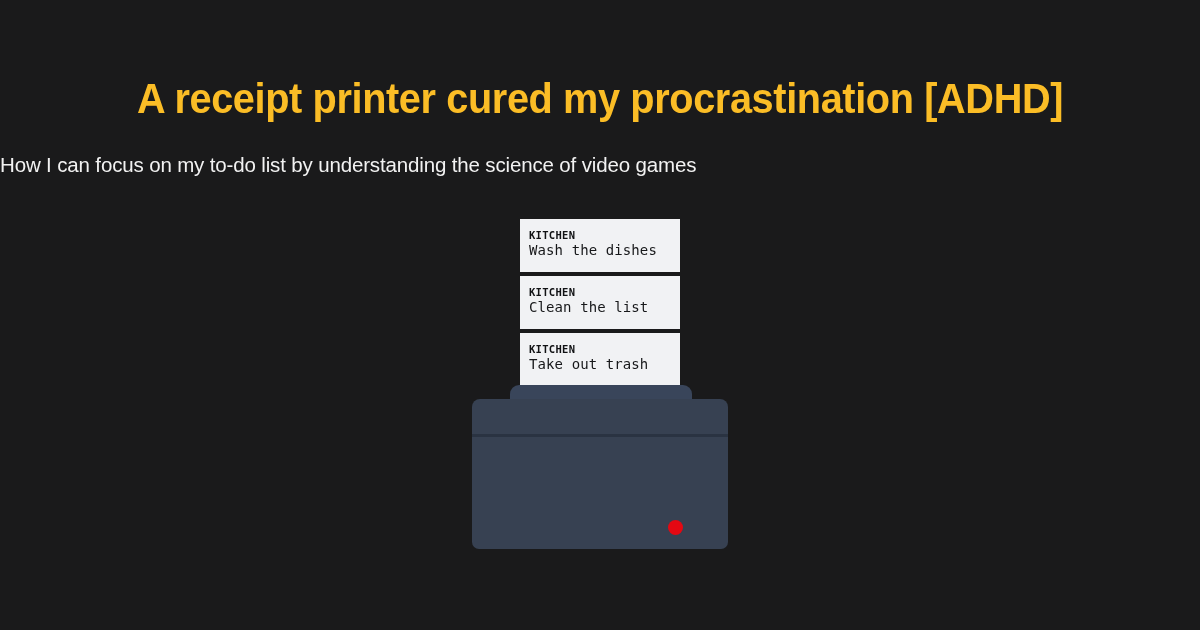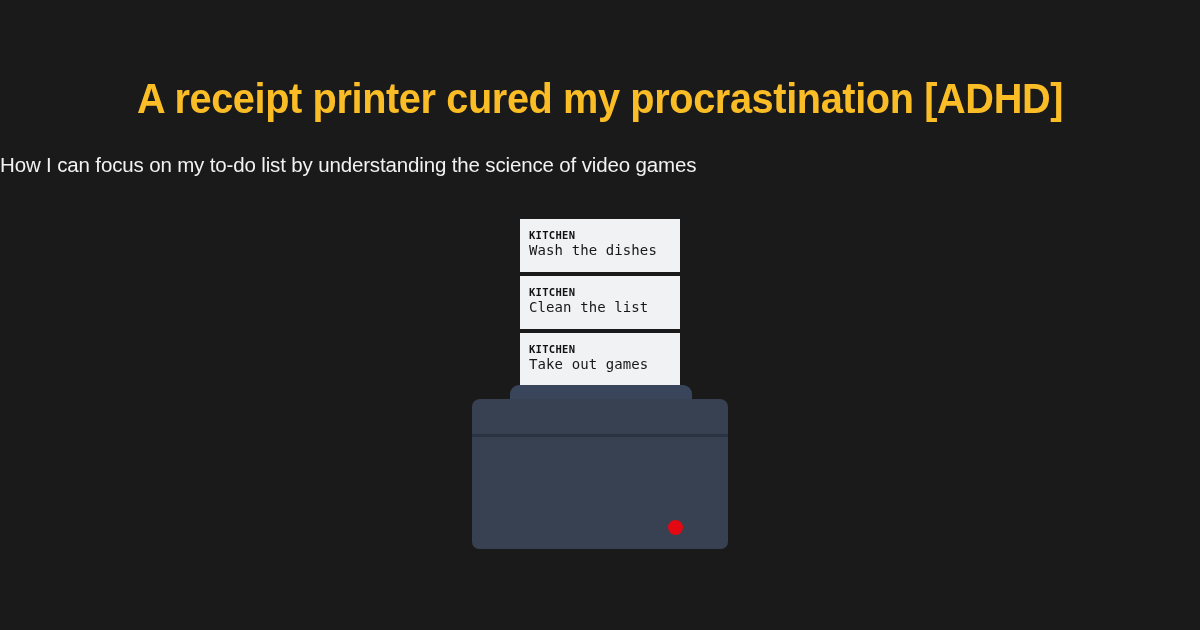--- a/index.html
+++ b/index.html
@@ -151,21 +151,21 @@
       <div class="slip-task">Wash the dishes</div>
     </div>
 
     <div class="receipt-slip">
       <div class="slip-category">KITCHEN</div>
       <div class="slip-task">Clean the list</div>
     </div>
 
     <div class="receipt-slip">
       <div class="slip-category">KITCHEN</div>
-      <div class="slip-task">Take out games</div>
+      <div class="slip-task">Take out trash</div>
     </div>
   </div>
 
   <div class="printer-lid"></div>
 
   <div class="printer-body">
     <div class="printer-seam"></div>
     <div class="printer-led"></div>
   </div>
 </div>

